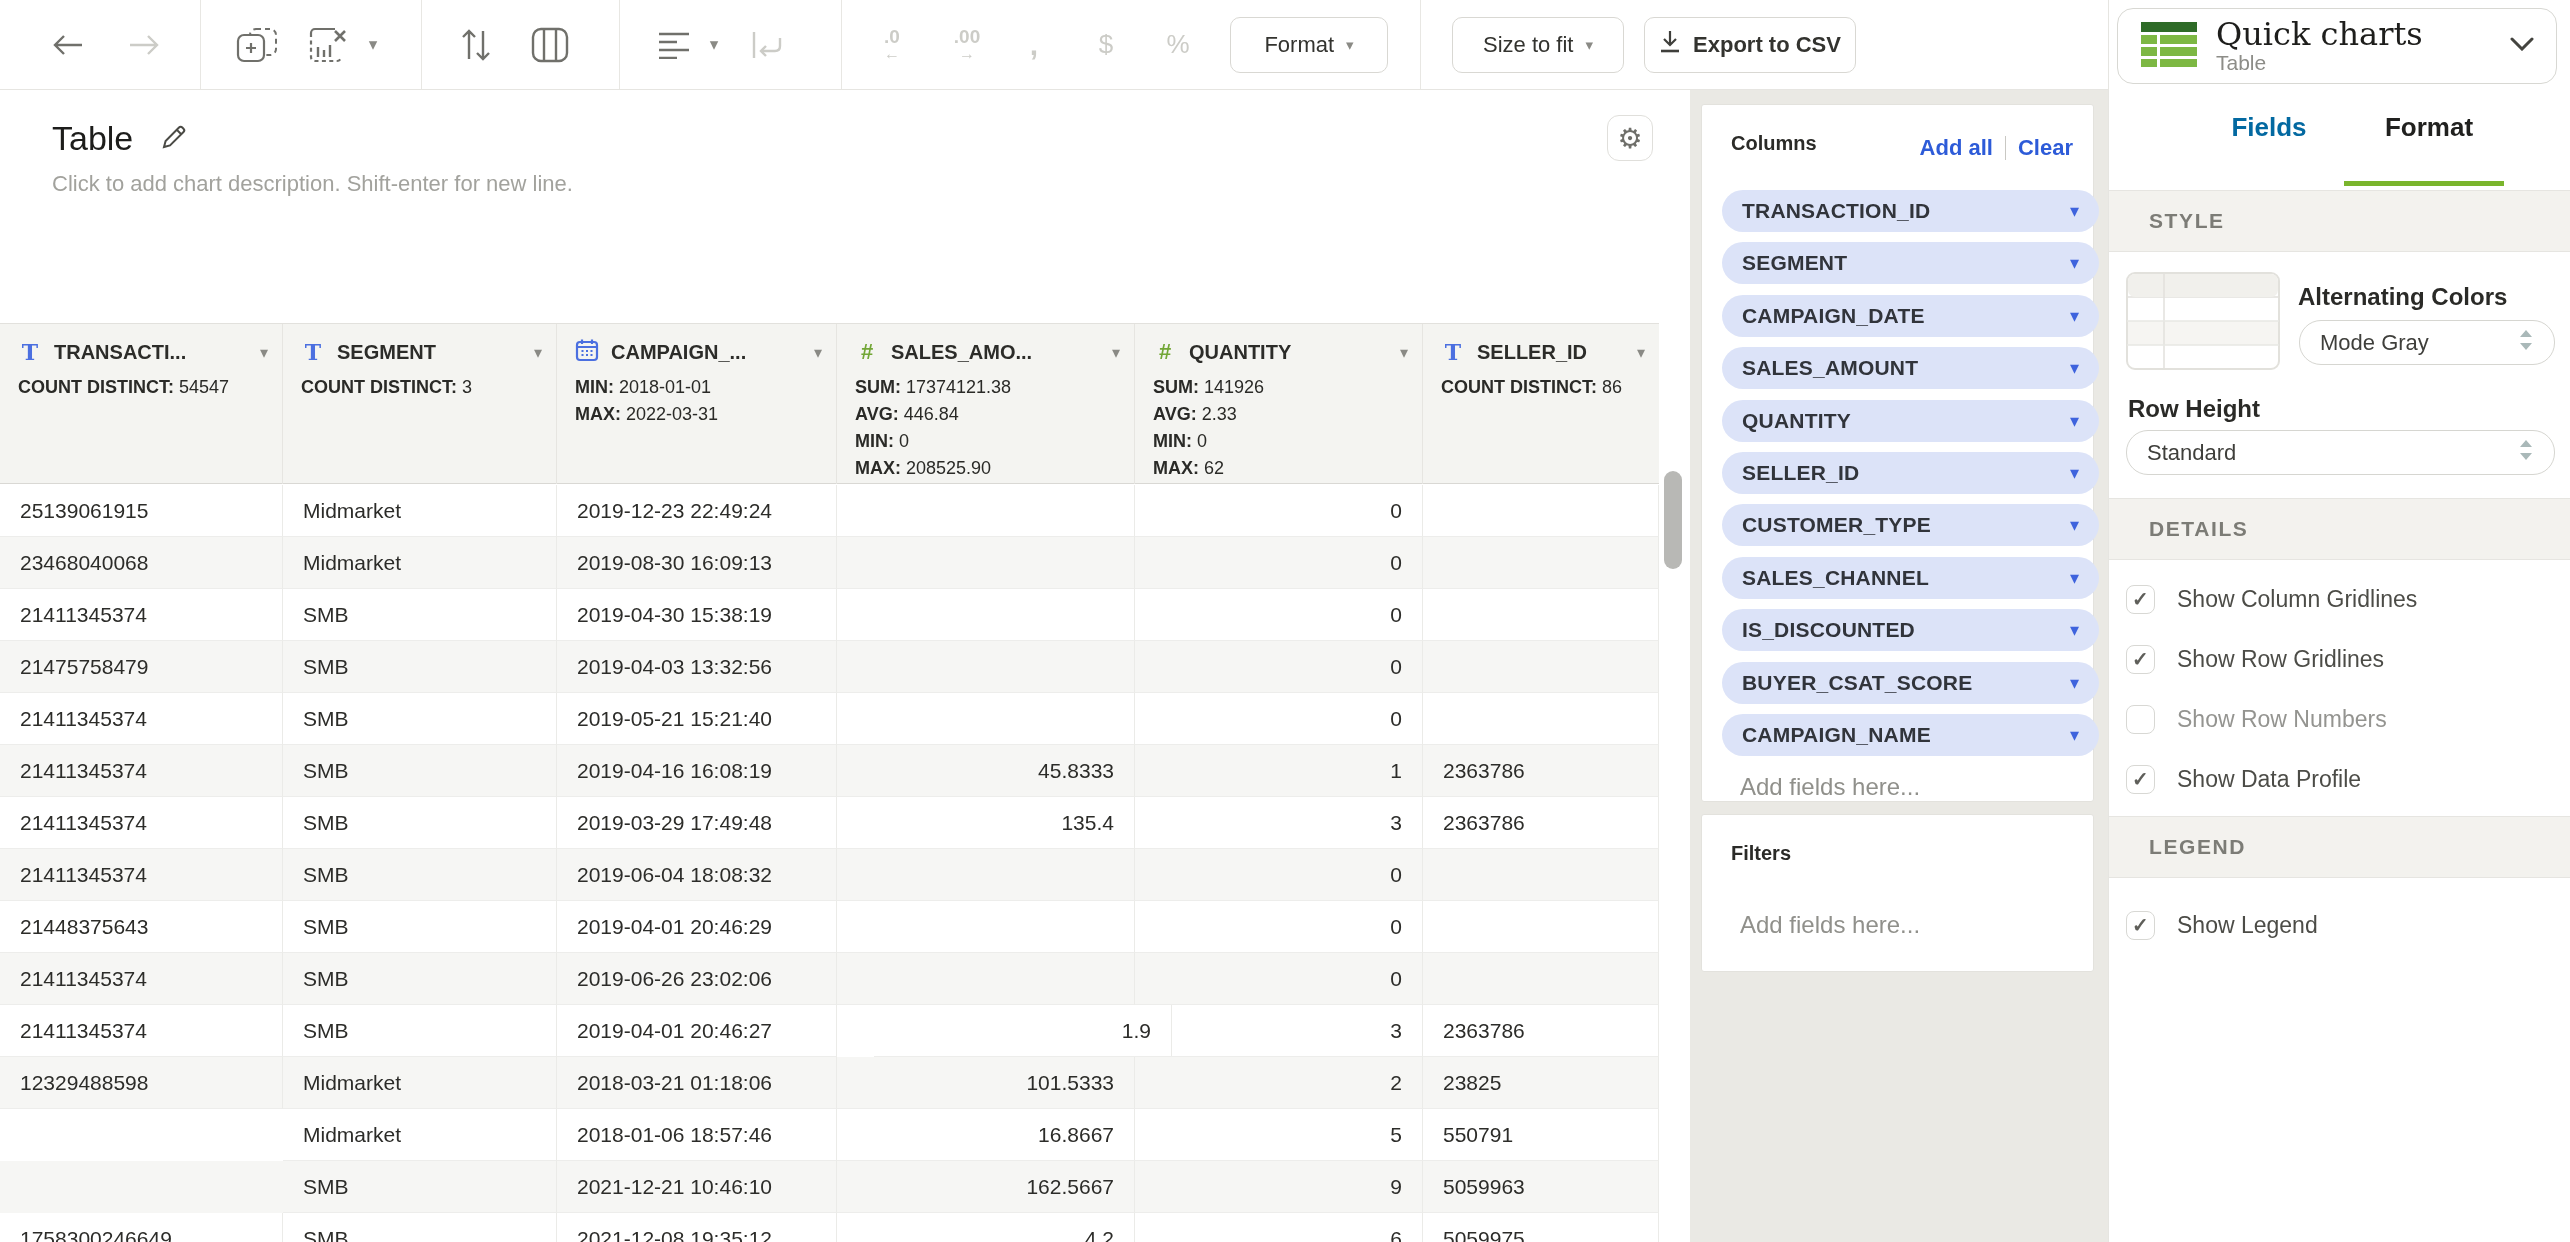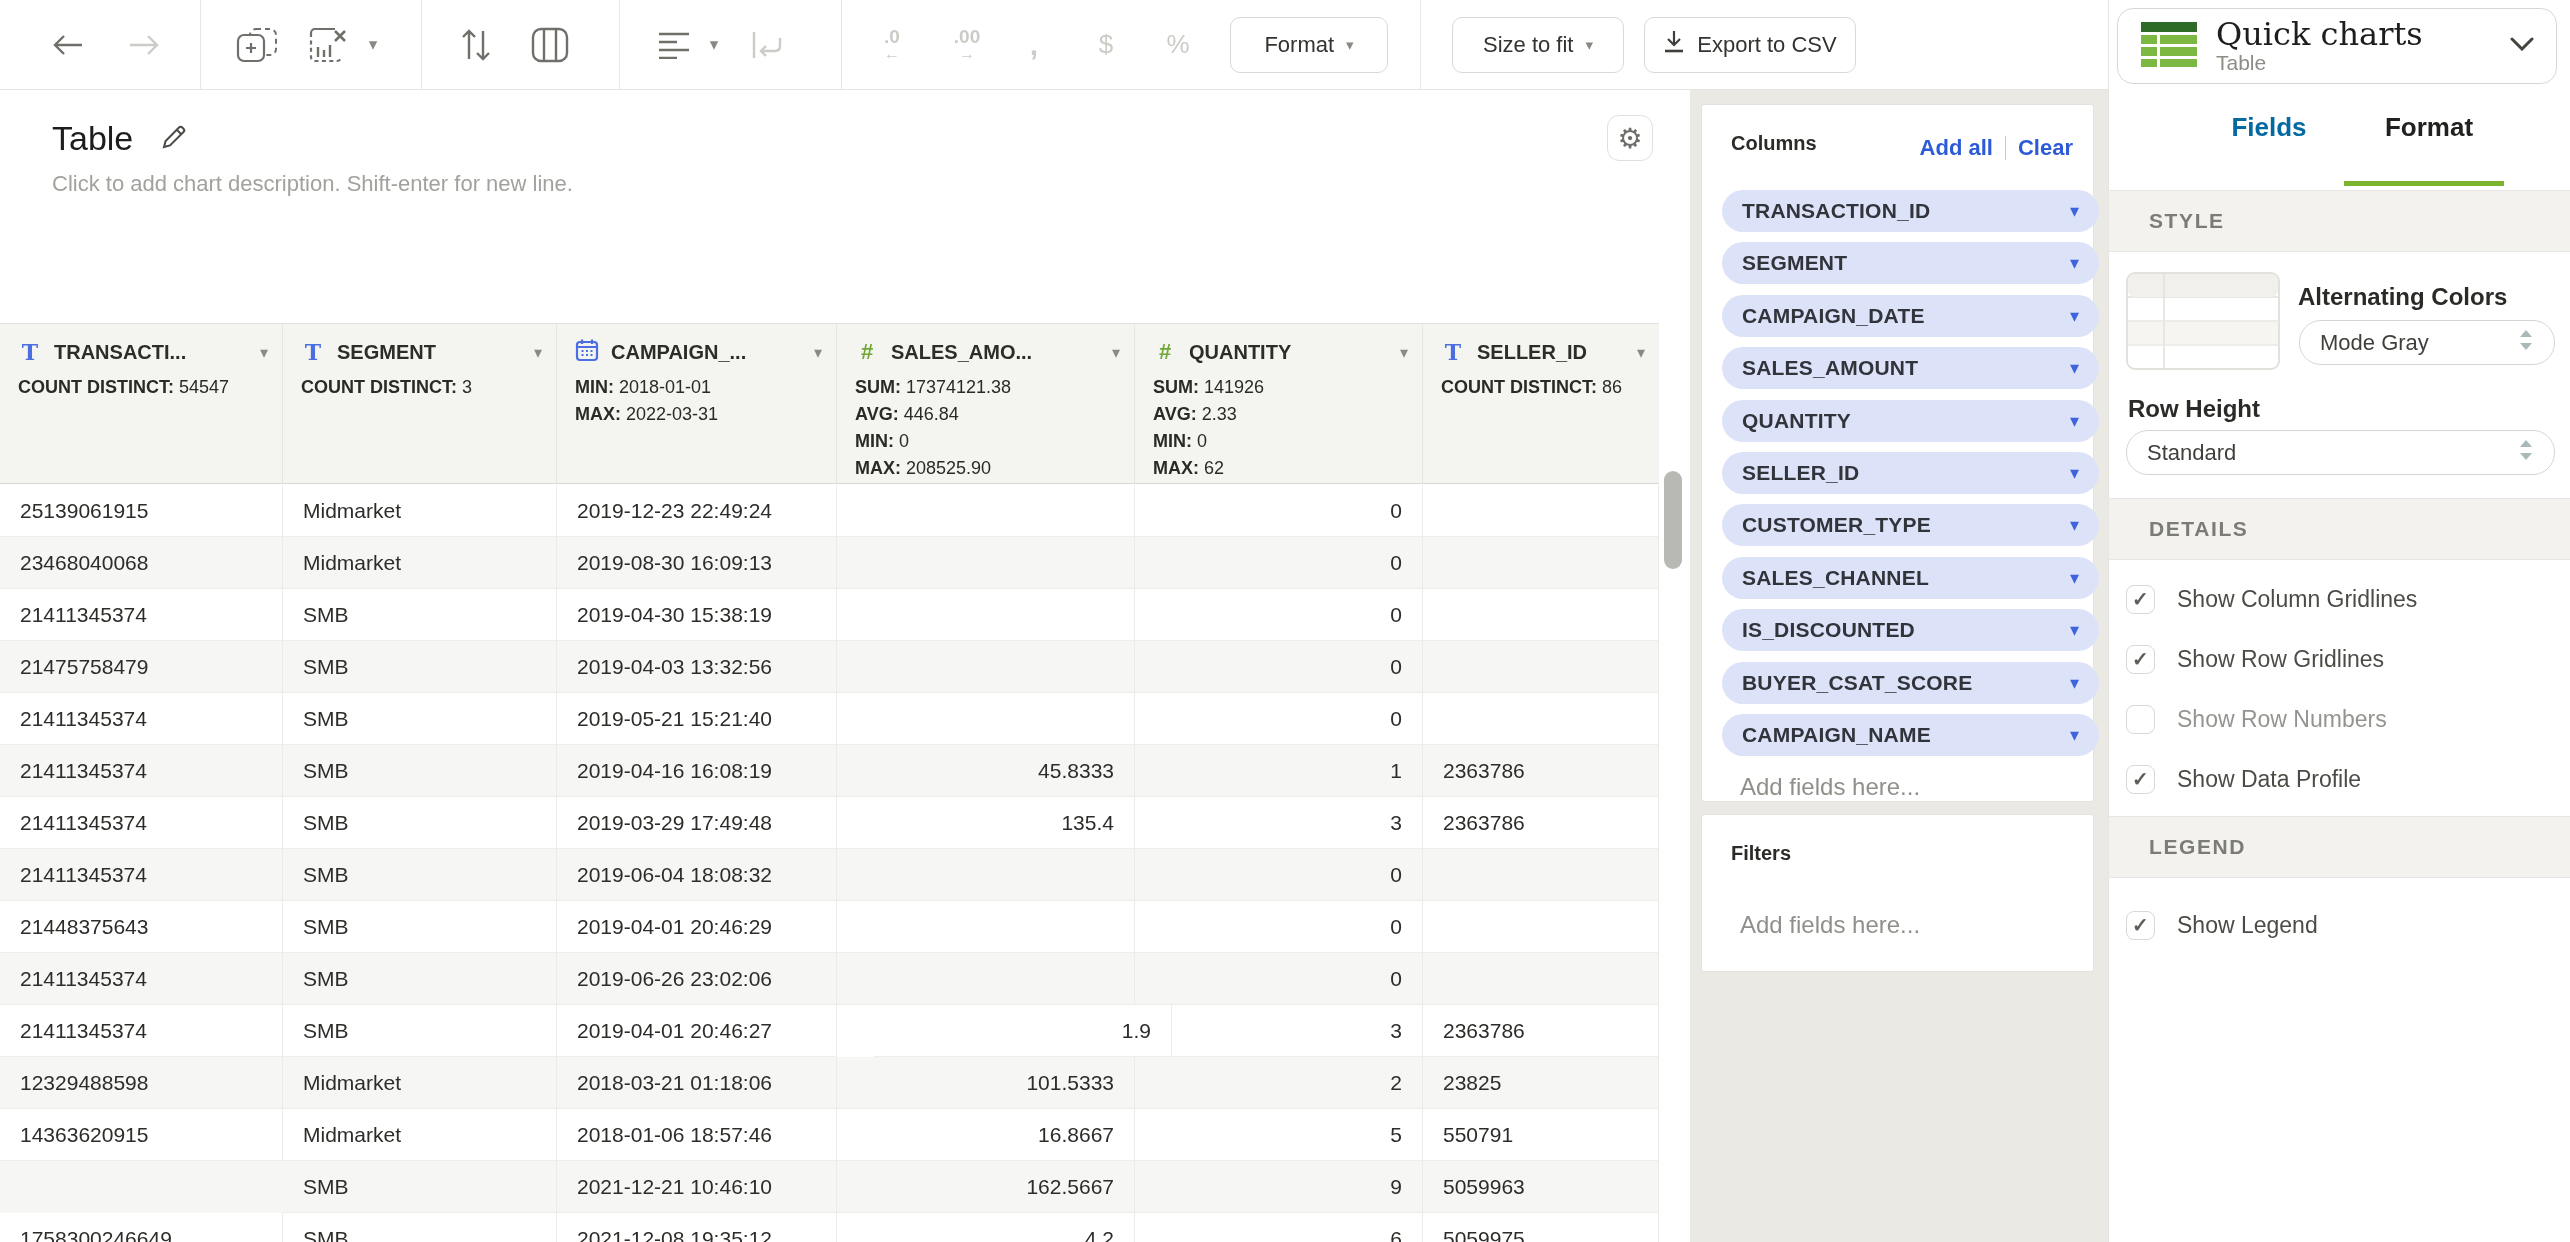--- a/index.html
+++ b/index.html
@@ -164,21 +164,21 @@
       </div>
     <button class="tb-btn" style="left:1230px;width:158px;">
       <span>Format</span>
         <span class="tb-caret">▾</span>
     </button>
     <div class="tb-div" style="left:1420px;"></div>
     <button class="tb-btn" style="left:1452px;width:172px;">
       <span>Size to fit</span>
         <span class="tb-caret">▾</span>
     </button>
-    <button class="tb-btn" style="left:1644px;width:212px;">
+    <button class="tb-btn" style="left:1644px;width:212px;font-weight:bold;">
       <span><svg width="22" height="24" viewBox="0 0 22 24">
             <path d="M11 1v14M5 9l6 6 6-6" stroke="#3f3f3b" stroke-width="2.2" fill="none"></path>
             <path d="M2 21h18" stroke="#3f3f3b" stroke-width="2.6"></path>
           </svg></span>
       <span>Export to CSV</span>
     </button>
   </div>
 
   <div class="content">
     <div class="chart-title">Table</div>
@@ -358,21 +358,20 @@
           </div>
           <div class="tr alt" style="top: 572px;">
             <div class="td" style="left: 0px; width: 283px;">12329488598</div>
             <div class="td" style="left: 283px; width: 274px;">Midmarket</div>
             <div class="td" style="left: 557px; width: 280px;">2018-03-21 01:18:06</div>
             <div class="td right" style="left: 837px; width: 298px;">101.5333</div>
             <div class="td right" style="left: 1135px; width: 288px;">2</div>
             <div class="td" style="left: 1423px; width: 236px;">23825</div>
           </div>
           <div class="tr" style="top: 624px;">
-            <div class="td" style="left: 0px; width: 283px;">14363620915</div>
             <div class="td" style="left: 283px; width: 274px;">Midmarket</div>
             <div class="td" style="left: 557px; width: 280px;">2018-01-06 18:57:46</div>
             <div class="td right" style="left: 837px; width: 298px;">16.8667</div>
             <div class="td right" style="left: 1135px; width: 288px;">5</div>
             <div class="td" style="left: 1423px; width: 236px;">550791</div>
           </div>
           <div class="tr alt" style="top: 676px;">
             <div class="td" style="left: 283px; width: 274px;">SMB</div>
             <div class="td" style="left: 557px; width: 280px;">2021-12-21 10:46:10</div>
             <div class="td right" style="left: 837px; width: 298px;">162.5667</div>

